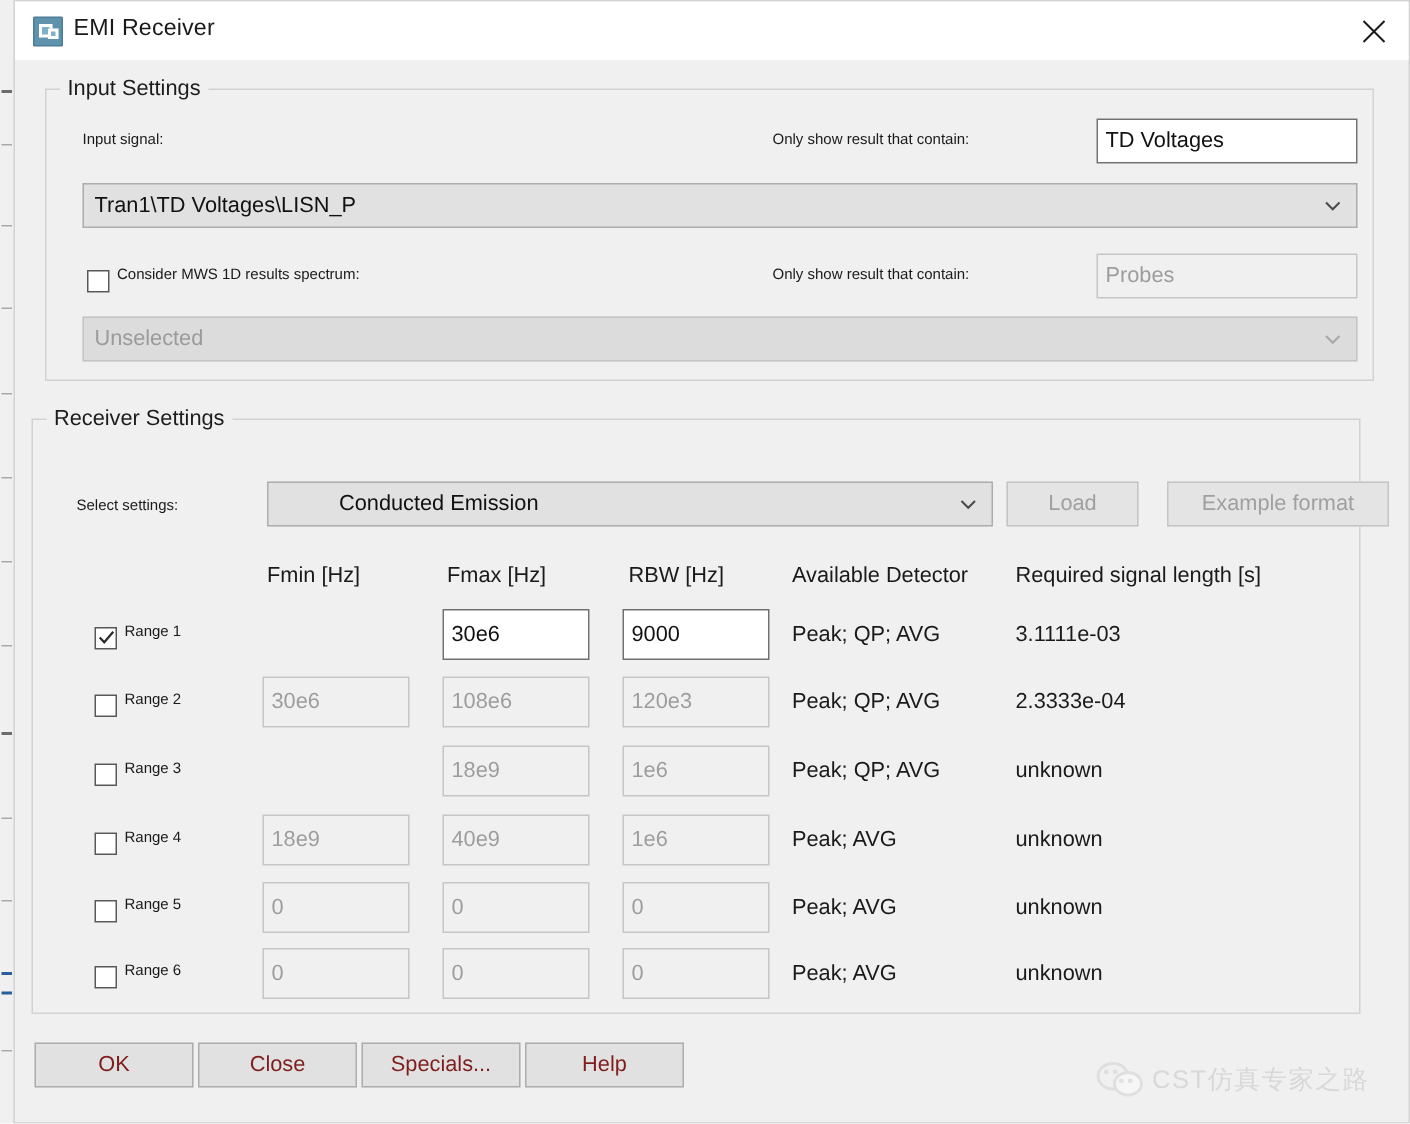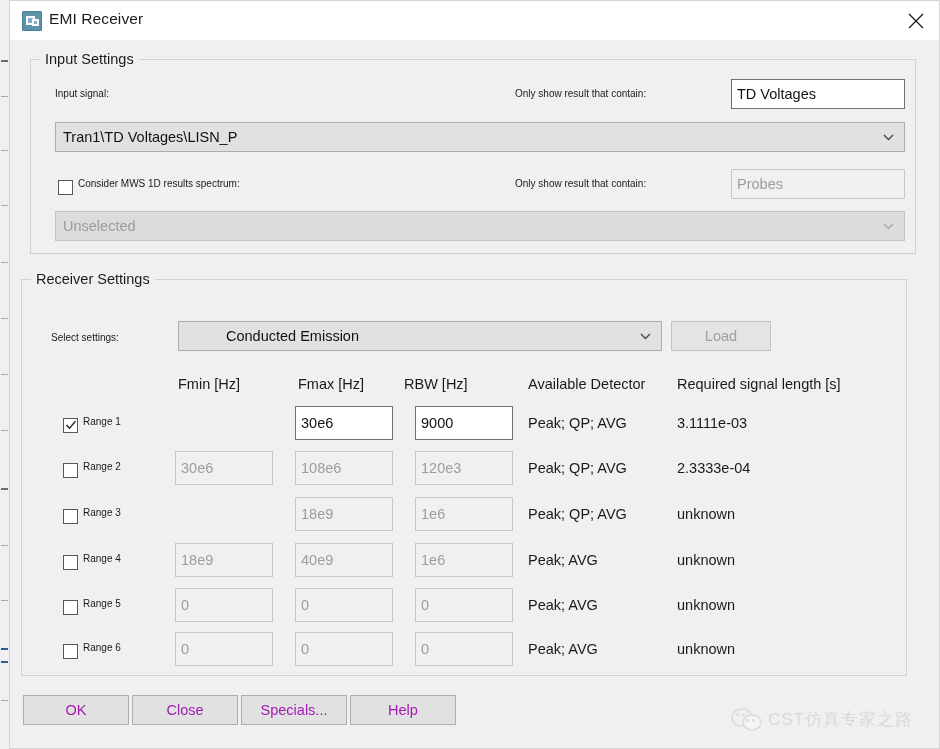--- a/index.html
+++ b/index.html
@@ -170,21 +170,21 @@
     width: 12px; height: 12px;
   }
 
   
   .btn {
     position: absolute;
     box-sizing: border-box;
     background: #e1e1e1;
     border: 1px solid #adadad;
     font-size: 14.5px;
-    color: #a21caf;
+    color: #7f1d1d;
     display: flex;
     align-items: center;
     justify-content: center;
     font-family: "Liberation Sans", sans-serif;
     cursor: default;
   }
   .btn.dis { color: #a0a0a0; border-color: #c4c4c4; background: #e4e4e4; }
 
   
   .colhdr {
@@ -310,25 +310,26 @@
 
   <div class="lbl" style="left:41px; top:331px;">Select settings:</div>
 
   <div class="combo" style="left:168px; top:320px; width:484px; height:30px;padding-left:47px;">
     <span>Conducted Emission</span>
     <svg class="arrow" viewBox="0 0 11 7">
       <polyline points="1,1 5.5,5.5 10,1" fill="none" stroke="#4a4a4a" stroke-width="1.4"></polyline>
     </svg>
   </div>
 
-  <div class="btn dis" style="left:661px; top:320px; width:100px; height:30px;">Load</div>
+  <div class="btn dis" style="left:661px; top:320px; width:88px; height:30px;">Load</div>
+  <div class="btn dis" style="left:768px; top:320px; width:148px; height:30px;">Example format</div>
 
   <div class="colhdr" style="left:168px; top:375px;">Fmin [Hz]</div>
   <div class="colhdr" style="left:288px; top:375px;">Fmax [Hz]</div>
-  <div class="colhdr" style="left:394px; top:375px;">RBW [Hz]</div>
+  <div class="colhdr" style="left:409px; top:375px;">RBW [Hz]</div>
   <div class="colhdr" style="left:518px; top:375px;">Available Detector</div>
   <div class="colhdr" style="left:667px; top:375px;">Required signal length [s]</div>
 
   <div class="cb" style="left:53px; top:417px;">
     <svg class="mark" viewBox="0 0 12 12">
       <polyline points="1.5,6 4.5,9.2 10.5,2.2" fill="none" stroke="#2b2b2b" stroke-width="1.5"></polyline>
     </svg>
   </div>
   <div class="lbl" style="left:73px; top:415px;">Range 1</div>
   <div class="tbox" style="left:285px; top:405px; width:98px; height:34px;">

